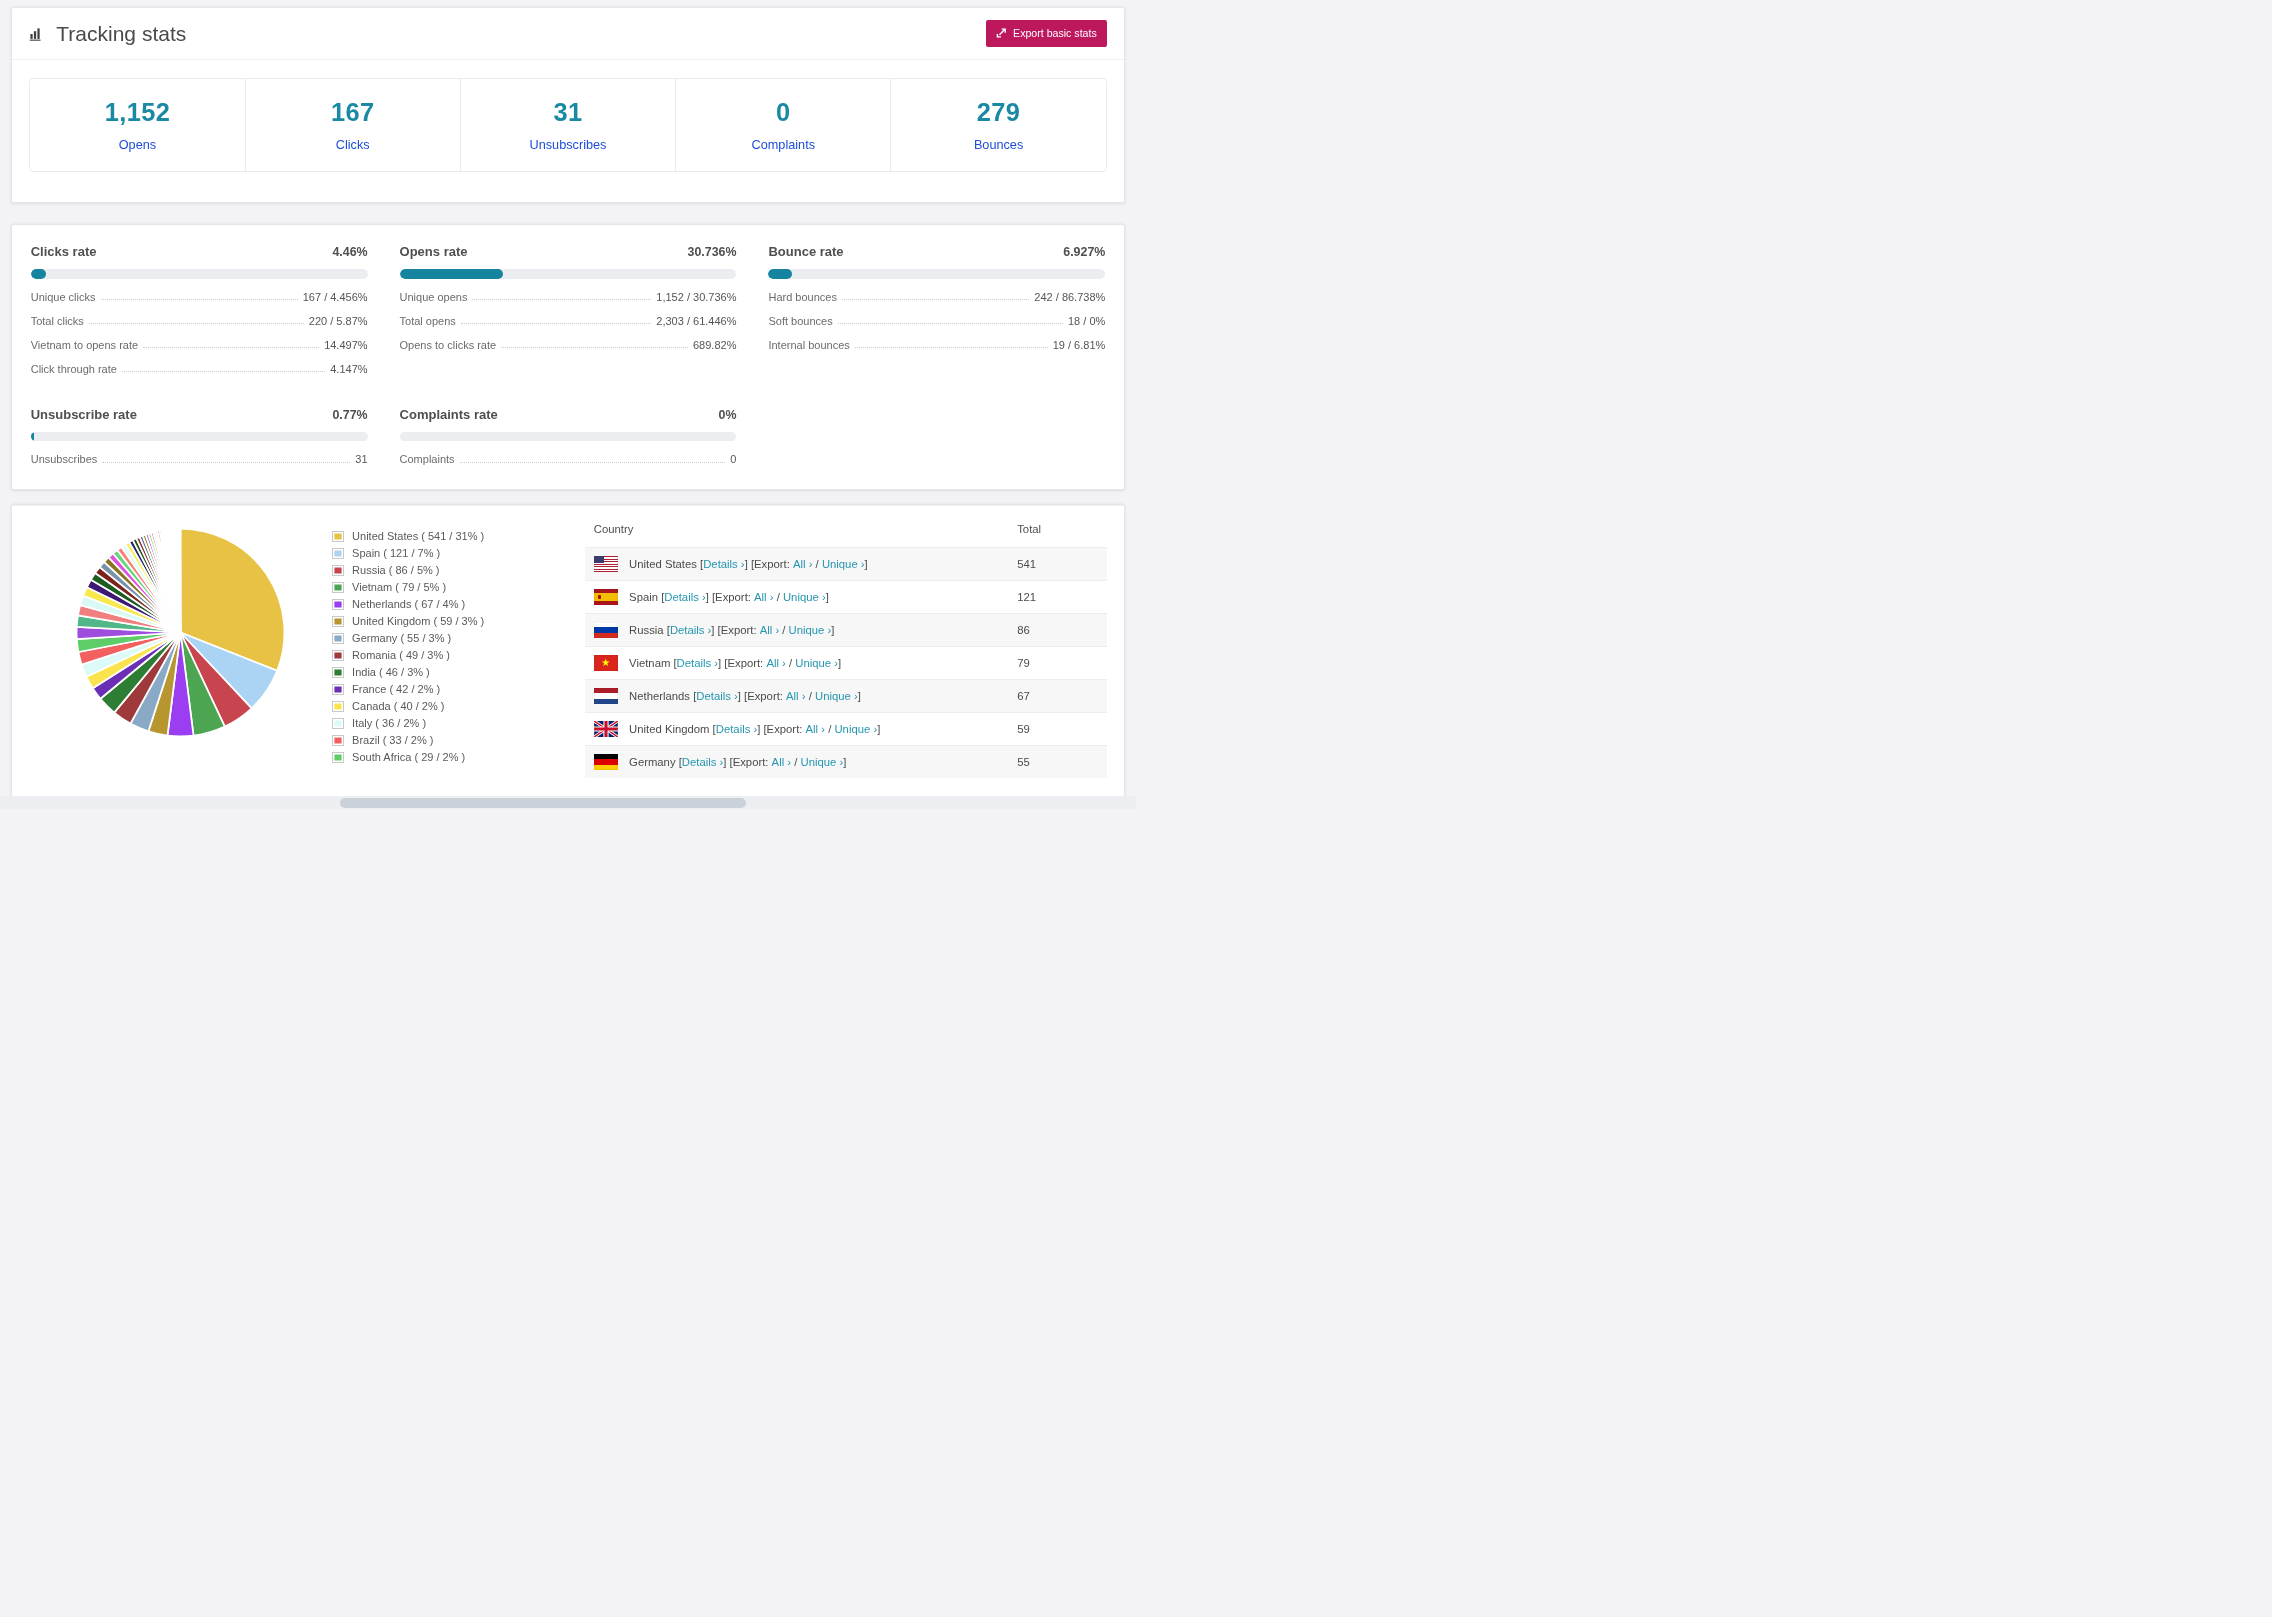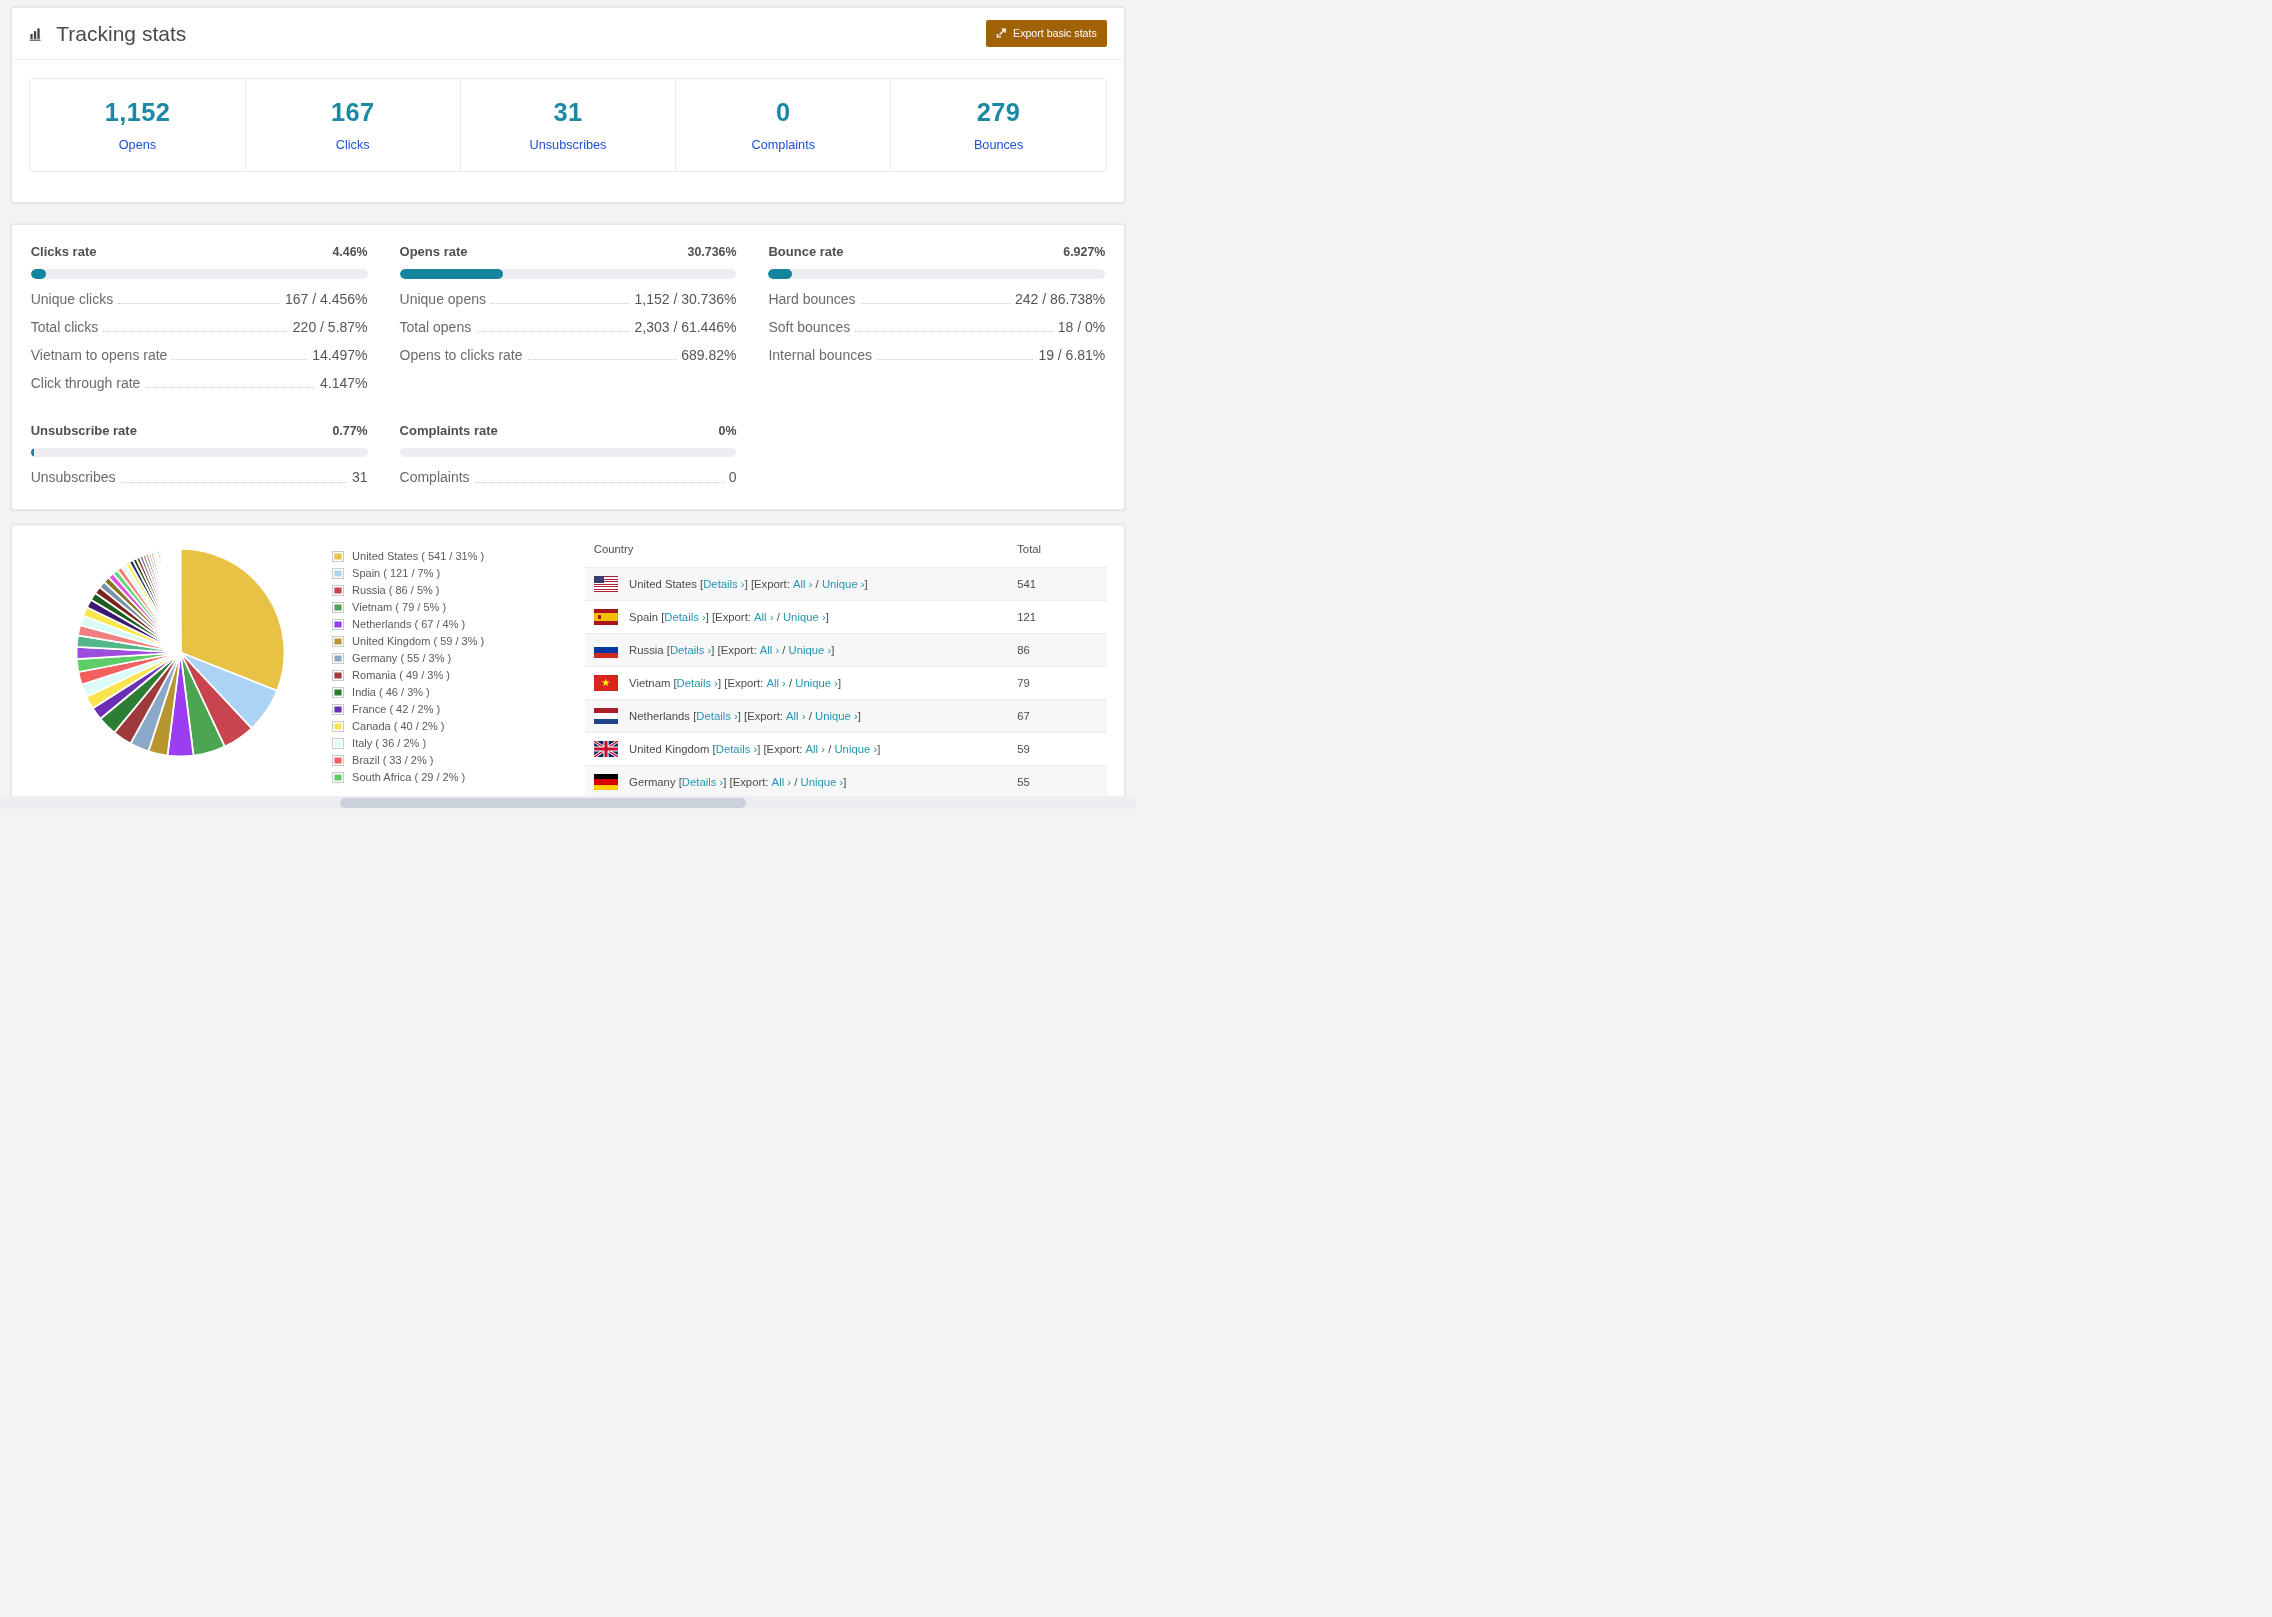--- a/index.html
+++ b/index.html
@@ -24,40 +24,40 @@
 
   .card-header { display:flex; align-items:center; height:51px; padding:0 17px; }
   .card-title { font-size:21px; font-weight:500; color:#4a4a4a; margin-left:13px; }
   .hdr-icon svg { display:block; }
   .spacer { flex:1; }
   .hr { border-top:0.7px solid #f0f0f1; }
 
   
   .export-btn {
     display:flex; align-items:center; gap:5.6px;
-    background:#a16207; color:#fff; border:none; border-radius:2.1px;
+    background:#be185d; color:#fff; border:none; border-radius:2.1px;
     font-family:inherit; font-size:10.6px; padding:6.4px 10px; cursor:pointer;
   }
 
   
   .stats-wrap { padding:18.4px 17px 30px; }
   .stats-panel { display:flex; border:0.7px solid #e9ebee; border-radius:4.2px; height:94px; }
   .stat-cell { flex:1; display:flex; flex-direction:column; align-items:center; justify-content:center; border-right:0.7px solid #e9ebee; }
   .stat-cell:last-child { border-right:none; }
   .stat-value { font-size:25.4px; font-weight:700; color:#1b89a4; letter-spacing:0.4px; }
   .stat-label { font-size:12.7px; color:#1d4ed8; margin-top:11px; }
 
   
   .rates-grid { display:grid; grid-template-columns:repeat(3,1fr); column-gap:32px; row-gap:32px; }
   .rate-title-row { display:flex; justify-content:space-between; align-items:baseline; }
   .rate-title { font-size:13px; font-weight:700; color:#4f4f4f; }
   .rate-value { font-size:12.4px; font-weight:700; color:#4f4f4f; }
   .rate-bar { margin:10.6px 0 5.6px; height:9.2px; border-radius:5px; background:#ecedf0; overflow:hidden; position:relative; }
   .rate-fill { height:100%; background:#15849f; border-radius:5px; }
-  .rate-row { display:flex; align-items:flex-end; margin-top:12px; font-size:14px; }
+  .rate-row { display:flex; align-items:flex-end; margin-top:12px; font-size:11px; }
   .rate-row-label { color:#6b6b6b; white-space:nowrap; }
   .leader { flex:1; border-bottom:1.4px dotted #cdcdcd; margin:0 5px 2.1px; min-width:12.7px; }
   .rate-row-value { color:#555; white-space:nowrap; }
 
   
   .geo-body { display:flex; align-items:flex-start; padding:7px 17px 0; }
   .pie-wrap { width:303px; display:flex; justify-content:center; }
   .pie-wrap svg { margin-top:10px; }
   .legend { width:233px; margin-top:17px; list-style:none; }
   .legend li { display:flex; align-items:center; margin-bottom:5px; font-size:11px; color:#5a5a5a; }

